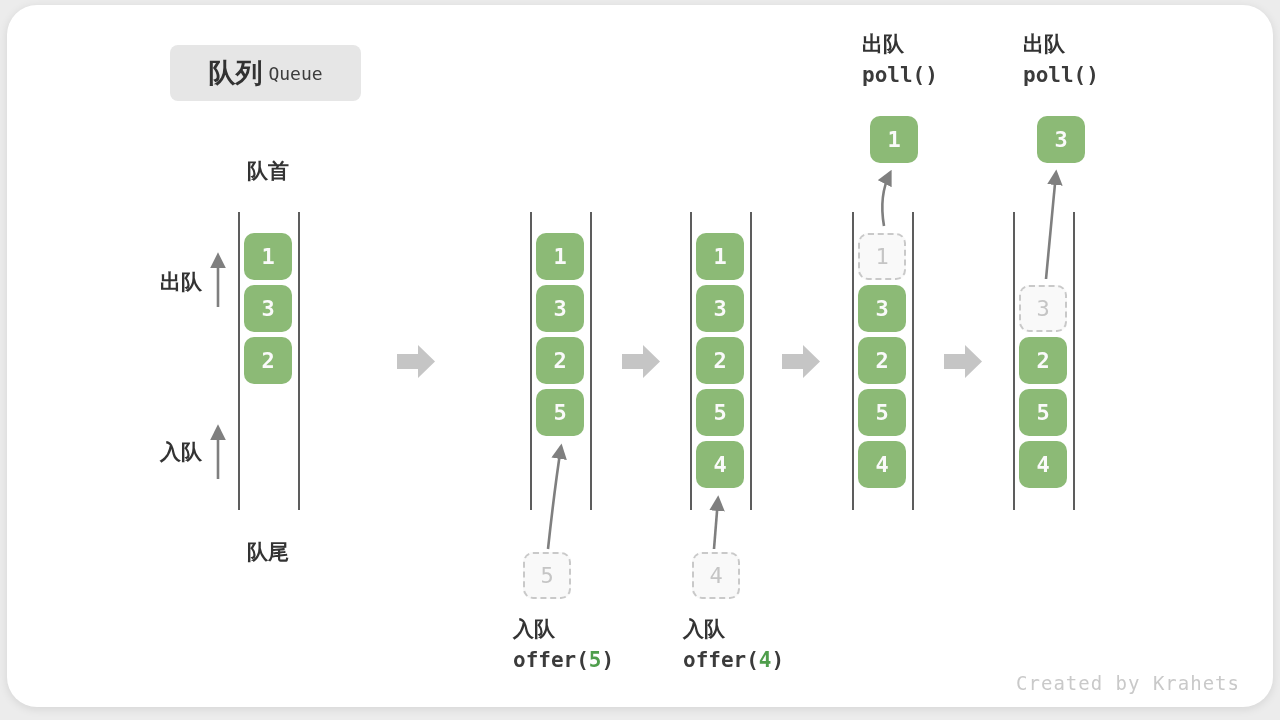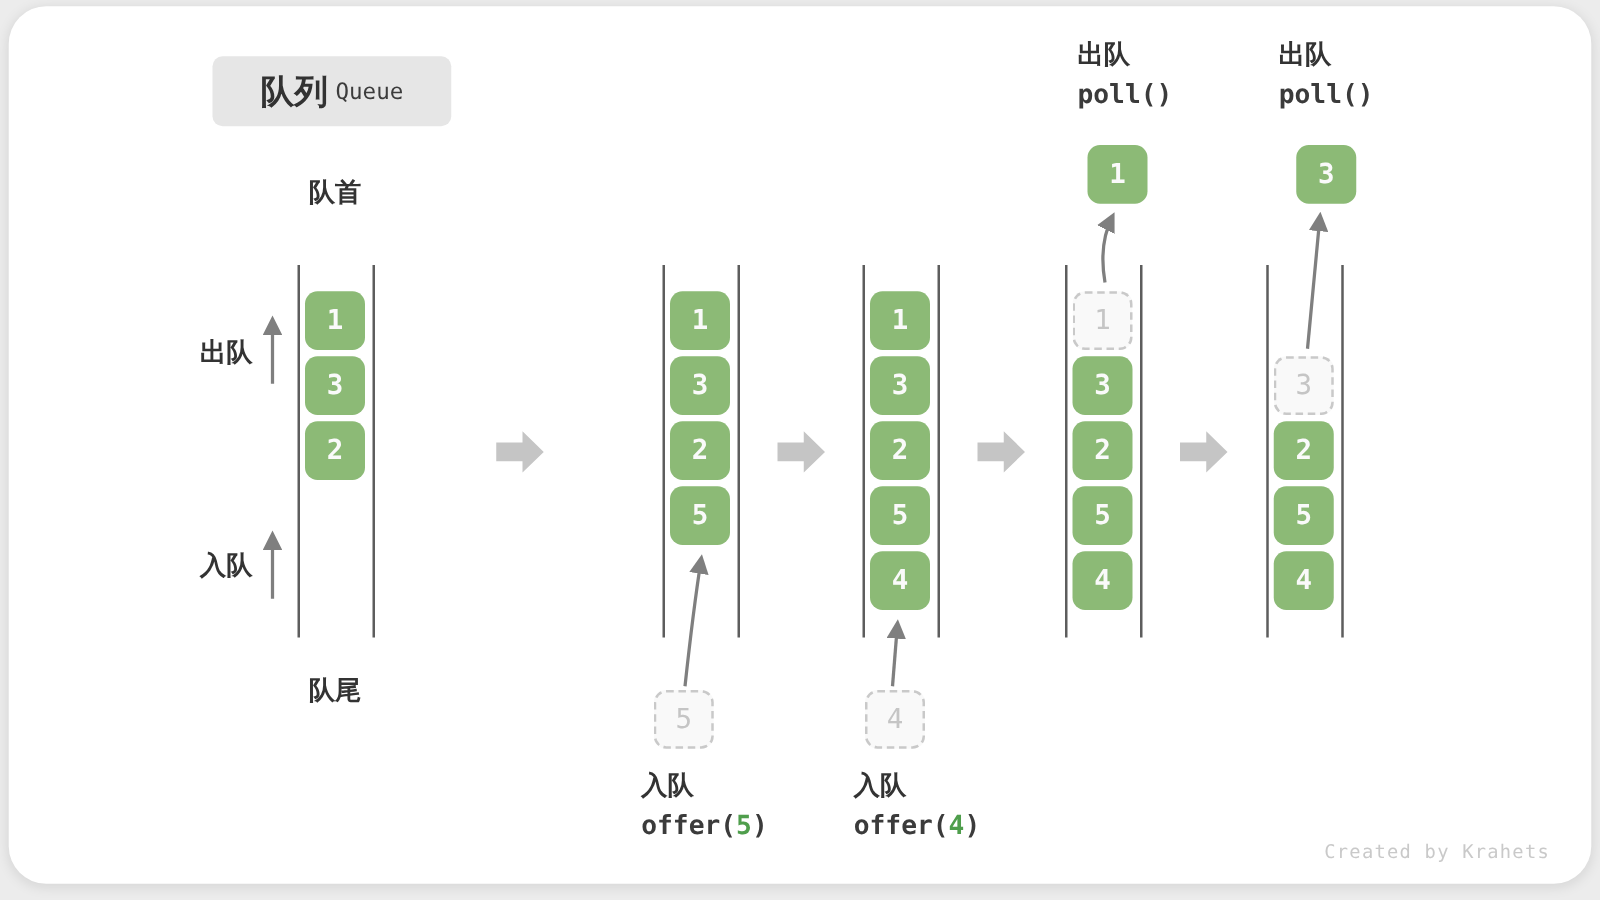--- a/index.html
+++ b/index.html
@@ -40,36 +40,36 @@
   .op-label{position:absolute;z-index:2;}
   .op-label .zh{font-weight:700;font-size:21px;color:#333333;line-height:28px;}
   .op-label .code{
     font-family:"DejaVu Sans Mono","Liberation Mono",monospace;
     font-size:21px;color:#3b3b3b;font-weight:600;line-height:35px;
   }
   .code .arg{color:#4f9e4c;font-weight:700;}
   .watermark{
     position:absolute;right:40px;top:672px;
     font-family:"DejaVu Sans Mono","Liberation Mono",monospace;
-    font-size:15px;color:#c9c9c9;letter-spacing:1px;z-index:2;
+    font-size:19px;color:#c9c9c9;letter-spacing:1px;z-index:2;
   }
   svg.arrows{position:absolute;left:0;top:0;z-index:3;pointer-events:none;}
 </style>
 </head>
 <body>
 
 <div id="canvas">
   <div class="card"></div>
 
   <div class="title-box">
     <span class="title-zh">队列</span>
     <span class="title-en">Queue</span>
   </div>
 
-  <div class="zh-bold center60" style="left:237px;top:140px;">队首</div>
+  <div class="zh-bold center60" style="left:237px;top:157px;">队首</div>
   <div class="zh-bold center60" style="left:237px;top:538px;">队尾</div>
   <div class="zh-bold" style="left:156px;top:268px;width:46px;text-align:right;">出队</div>
   <div class="zh-bold" style="left:156px;top:438px;width:46px;text-align:right;">入队</div>
 
   <div class="vline" style="left:238px;"></div>
   <div class="vline" style="left:298px;"></div>
   <div class="cell green" style="left:244px;top:233px;">1</div>
   <div class="cell green" style="left:244px;top:285px;">3</div>
   <div class="cell green" style="left:244px;top:337px;">2</div>
 

